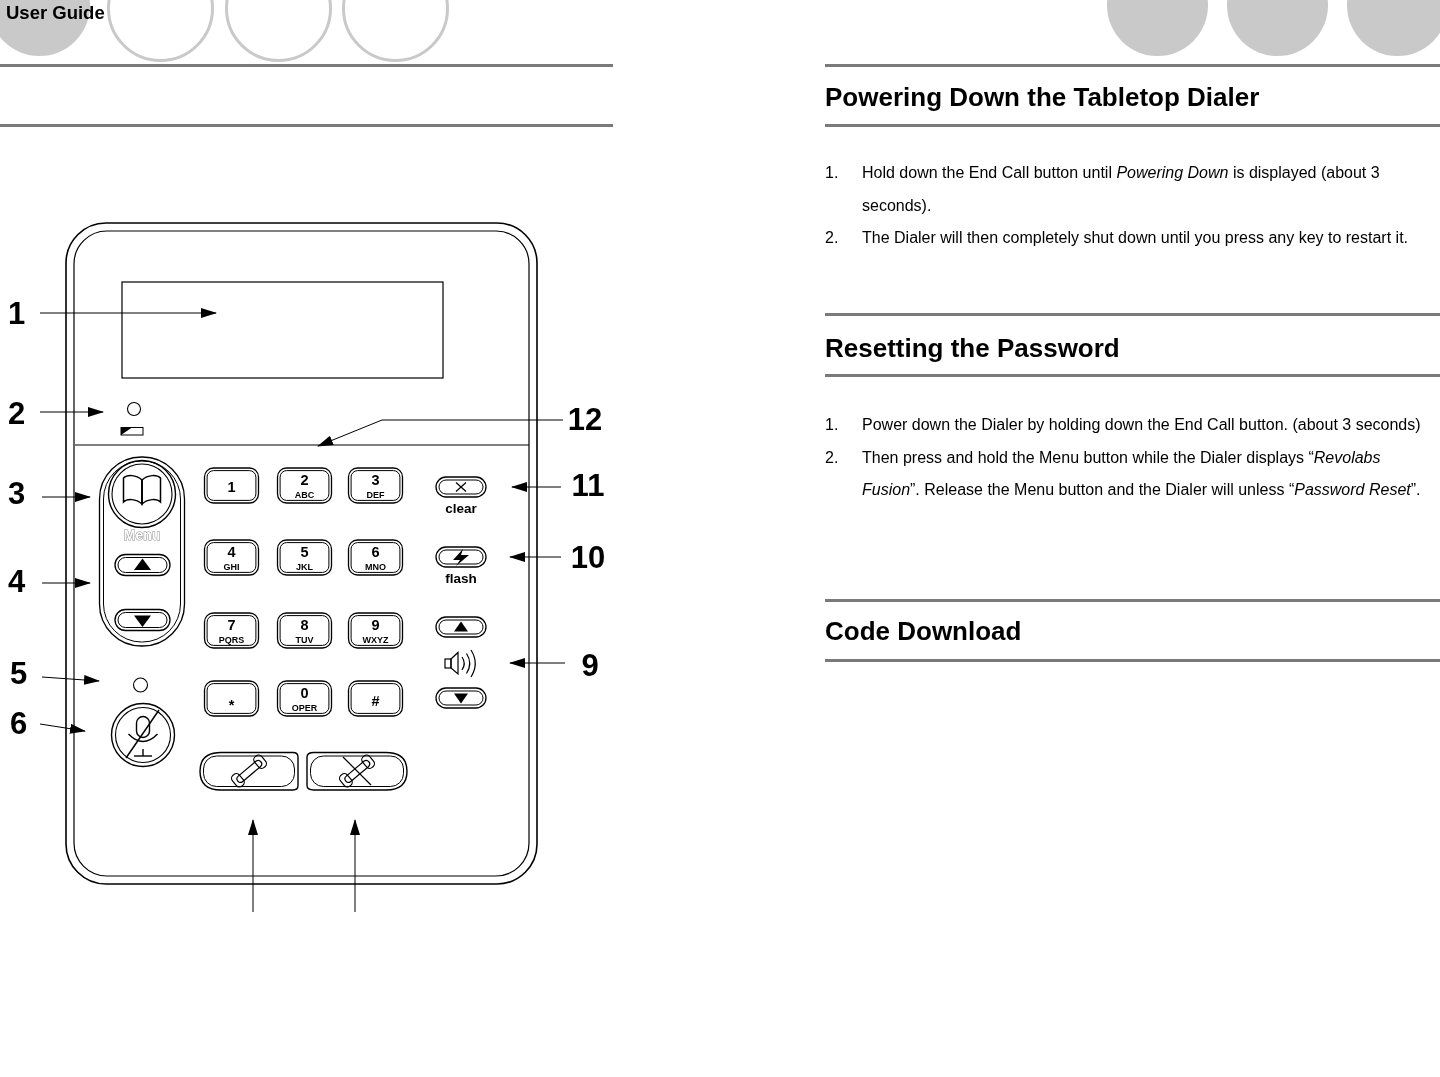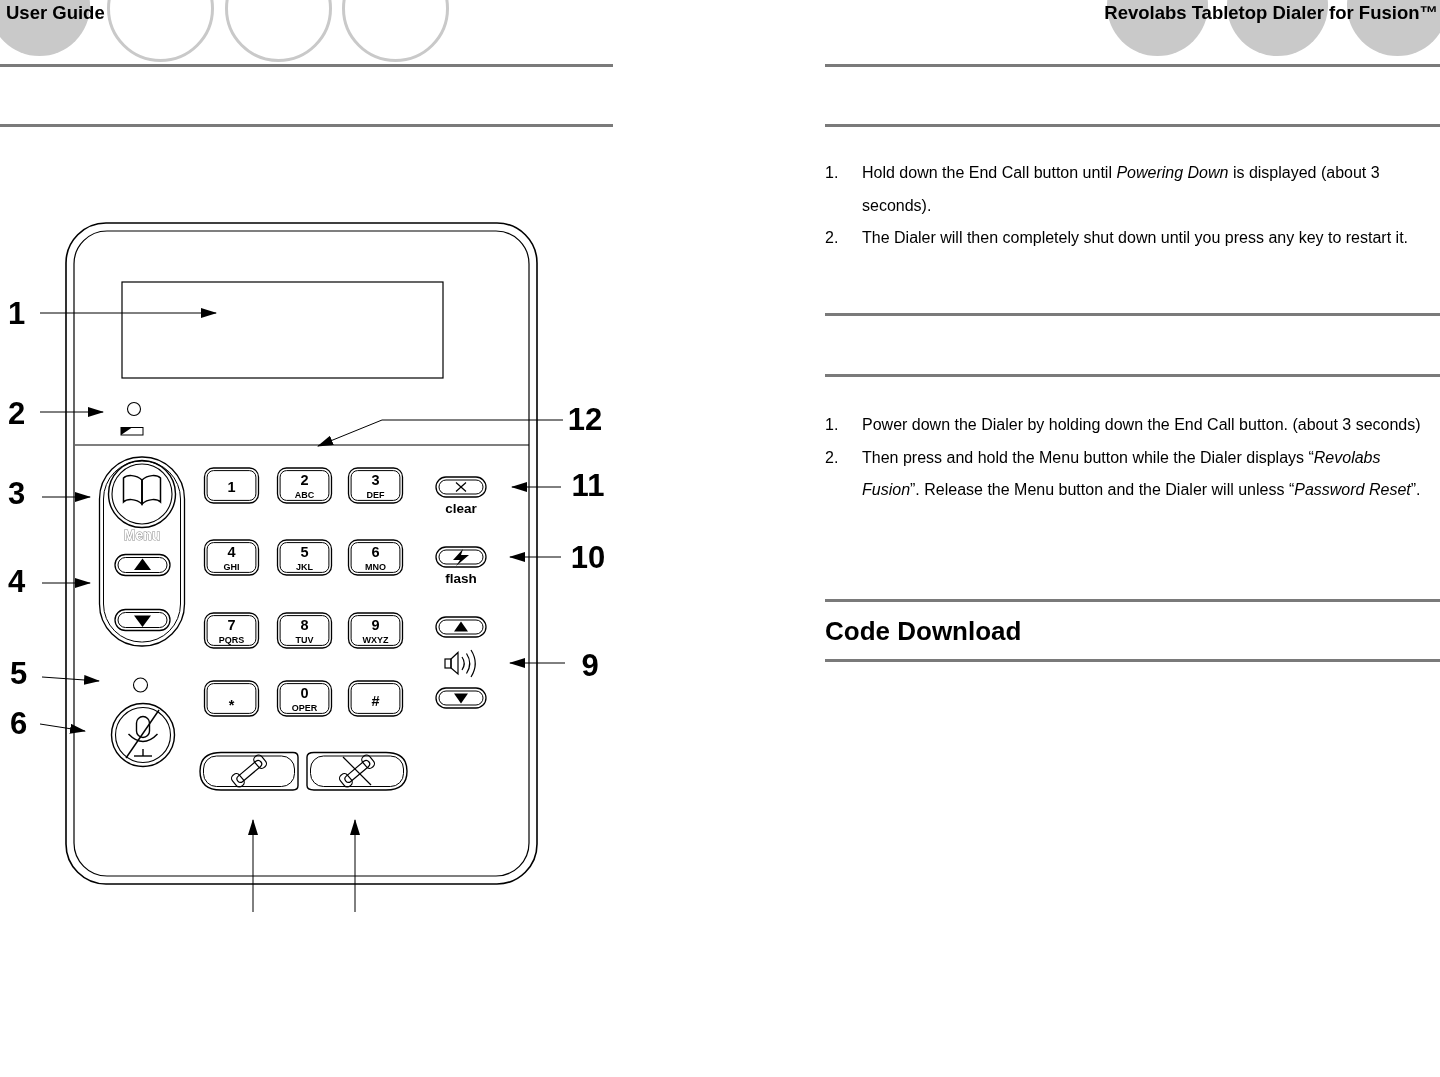--- a/index.html
+++ b/index.html
@@ -33,31 +33,32 @@
   <div class="circle filled" style="left:-11px"></div>
   <div class="circle outline" style="left:107px"></div>
   <div class="circle outline" style="left:225px"></div>
   <div class="circle outline" style="left:342px"></div>
 
   <div class="circle filled" style="left:1107px"></div>
   <div class="circle filled" style="left:1227px"></div>
   <div class="circle filled" style="left:1347px"></div>
 
   <div class="hdr" style="left:6px">User Guide</div>
-  <div class="hdr" style="right:2px;text-align:right">Revolabs Tabletop Dialer for Fusion™</div>
 
   <div class="rule" style="left:0;top:64px;width:613px;height:2.5px"></div>
   <div class="rule" style="left:0;top:124px;width:613px"></div>
   <div class="rule" style="left:825px;top:64px;width:615px;height:2.5px"></div>
   <div class="rule" style="left:825px;top:124px;width:615px"></div>
   <div class="rule" style="left:825px;top:313px;width:615px"></div>
   <div class="rule" style="left:825px;top:374px;width:615px"></div>
   <div class="rule" style="left:825px;top:599px;width:615px"></div>
   <div class="rule" style="left:825px;top:659px;width:615px"></div>
 
+  <div class="ptitle" style="left:825px;top:82px">Powering Down the Tabletop Dialer</div>
+  <div class="ptitle" style="left:825px;top:333px">Resetting the Password</div>
   <div class="ptitle" style="left:825px;top:616px">Code Download</div>
 
   <div class="list" style="left:825px;top:157px">
     <div class="li">
       <span class="mk">1.</span>
       <span class="tx"><span>Hold down the End Call button until </span><i>Powering Down</i><span> is displayed (about 3 seconds).</span></span>
     </div>
     <div class="li">
       <span class="mk">2.</span>
       <span class="tx"><span>The Dialer will then completely shut down until you press any key to restart it.</span></span>

